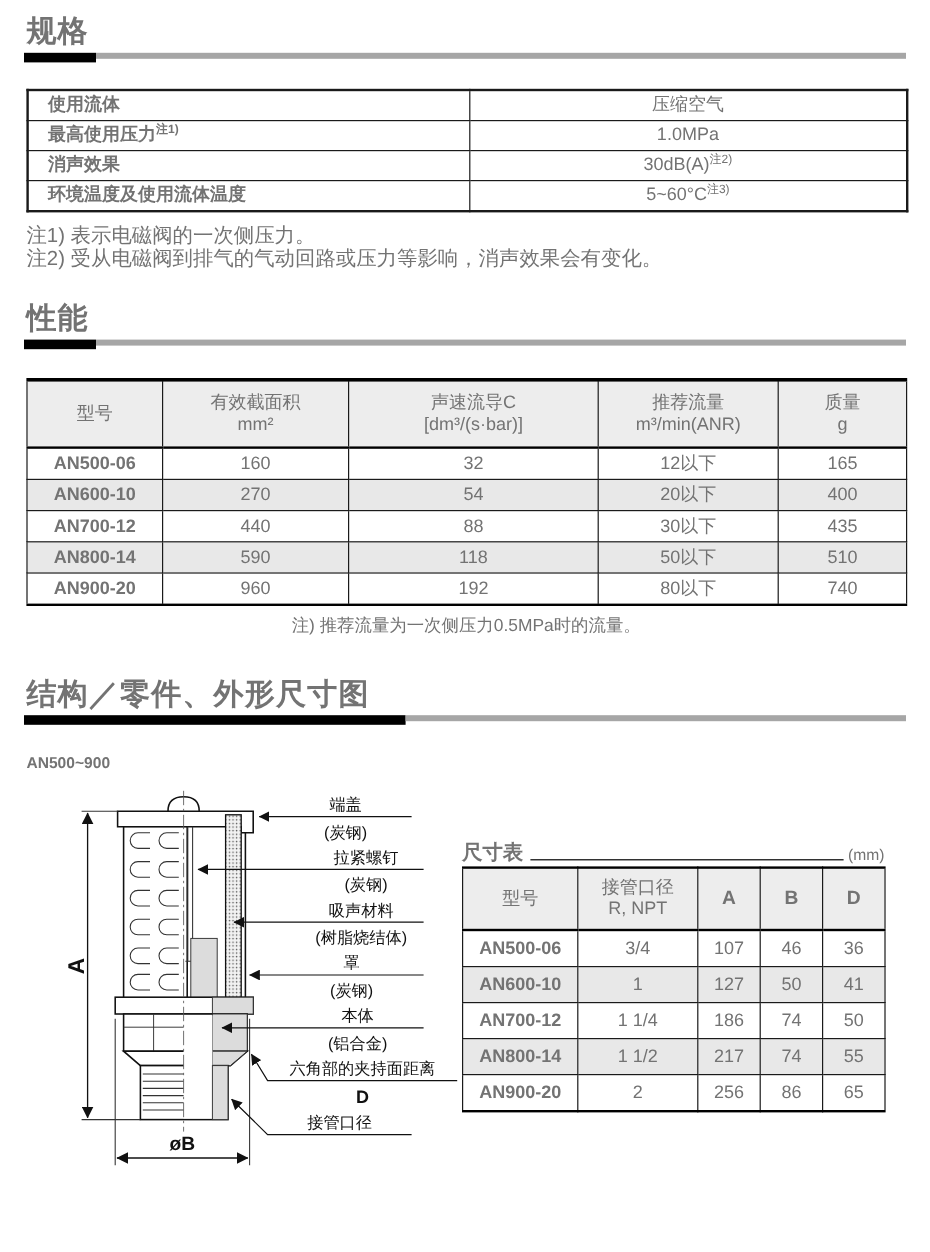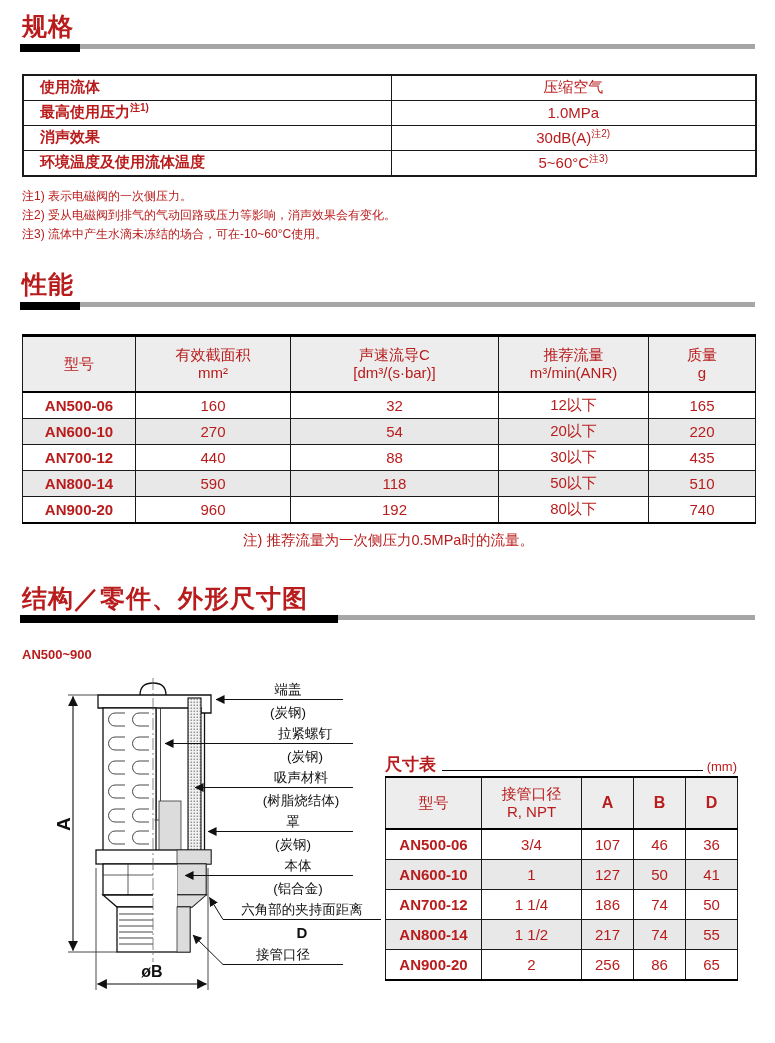--- a/index.html
+++ b/index.html
@@ -1,57 +1,57 @@
 <!DOCTYPE html>
 <html><head>
 <meta charset="utf-8">
 <style>
   html,body{margin:0;padding:0;background:#fff;}
   .page{
     position:relative; width:775px; height:1043px; box-sizing:border-box;
     background:#fff; font-family:"Liberation Sans","DejaVu Sans",sans-serif;
-    color:#b91c1c; padding:12px 20px 0 20px; overflow:hidden;
+    color:#737373; padding:12px 20px 0 20px; overflow:hidden;
   }
   
   .sec-title{font-size:25px;font-weight:bold;line-height:1.15;margin:0 0 3px 2px;letter-spacing:1px;}
   .sec-rule{display:flex;align-items:flex-start;height:8px;}
   .sec-rule .black{background:#000;height:8px;}
   .sec-rule .gray{flex:1;background:#a6a6a6;height:5px;}
   .bw-small{width:60px;} .bw-big{width:318px;}
 
   table{border-collapse:collapse;table-layout:fixed;}
   td,th{font-size:15px;padding:0;overflow:hidden;}
 
   
   .spec{width:733px;margin:22px 0 0 2px;border:2px solid #1a1a1a;}
   .spec td{border:1px solid #1a1a1a;height:24px;}
   .spec .lab{text-align:left;padding-left:16px;font-weight:bold;}
   .spec .val{text-align:center;}
   sup{font-size:10px;line-height:0;}
 
-  .notes{margin:10px 0 0 2px;font-size:12px;line-height:19px;}
+  .notes{margin:10px 0 0 2px;font-size:17px;line-height:19px;}
 
   
   .perf{width:733px;margin:24px 0 0 2px;border-left:1px solid #1a1a1a;border-right:1px solid #1a1a1a;
         border-top:3px solid #000;border-bottom:2px solid #000;}
   .perf th{background:#ededed;border:1px solid #1a1a1a;border-bottom:2px solid #000;height:54px;font-weight:normal;}
   .perf td{border:1px solid #1a1a1a;height:25px;text-align:center;}
   .perf td.model{font-weight:bold;}
   .perf tr.shade td{background:#e8e8e8;}
   .hl{line-height:18px;}
 
   .perf-note{margin:7px 0 0 2px;font-size:14.5px;text-align:center;}
 
   .subtitle{margin:24px 0 0 2px;font-size:13px;font-weight:bold;}
 
   .bottom-row{display:flex;margin-top:6px;}
   .diagram-wrap{margin-left:23px;width:340px;}
 
   
-  .dim-block{margin-left:2px;margin-top:88px;width:352px;}
+  .dim-block{margin-left:2px;margin-top:53px;width:352px;}
   .dim-head{display:flex;align-items:flex-end;margin-bottom:3px;}
   .dim-head .t{font-size:17px;font-weight:bold;line-height:1;}
   .dim-head .line{flex:1;border-bottom:1.3px solid #000;margin:0 4px 2px 6px;}
   .dim-head .u{font-size:13px;line-height:1;}
   .dim{width:352px;border-left:1px solid #1a1a1a;border-right:1px solid #1a1a1a;
        border-top:2px solid #000;border-bottom:2px solid #000;}
   .dim th{background:#ededed;border:1px solid #1a1a1a;border-bottom:2px solid #000;height:50px;font-weight:normal;}
   .dim th.abd{font-weight:bold;font-size:16px;}
   .dim td{border:1px solid #1a1a1a;height:29px;text-align:center;}
   .dim td.model{font-weight:bold;}
@@ -102,21 +102,20 @@
       <tr>
         <td class="lab"><span>环境温度及使用流体温度</span><sup></sup></td>
         <td class="val"><span>5~60°C</span><sup>注3)</sup></td>
       </tr>
     </tbody>
       </table>
 
     <div class="notes">
       <div>注1) 表示电磁阀的一次侧压力。</div>
       <div>注2) 受从电磁阀到排气的气动回路或压力等影响，消声效果会有变化。</div>
-      <div>注3) 流体中产生水滴未冻结的场合，可在-10~60°C使用。</div>
     </div>
   </div>
 
   <div style="margin-top:26px;">
     <div class="sec-title">性能</div>
     <div class="sec-rule">
       <div class="black bw-small"></div>
       <div class="gray"></div>
     </div>
 
@@ -156,21 +155,21 @@
         <td>160</td>
         <td>32</td>
         <td>12以下</td>
         <td>165</td>
       </tr>
       <tr class="shade">
         <td class="model">AN600-10</td>
         <td>270</td>
         <td>54</td>
         <td>20以下</td>
-        <td>220</td>
+        <td>400</td>
       </tr>
       <tr>
         <td class="model">AN700-12</td>
         <td>440</td>
         <td>88</td>
         <td>30以下</td>
         <td>435</td>
       </tr>
       <tr class="shade">
         <td class="model">AN800-14</td>

